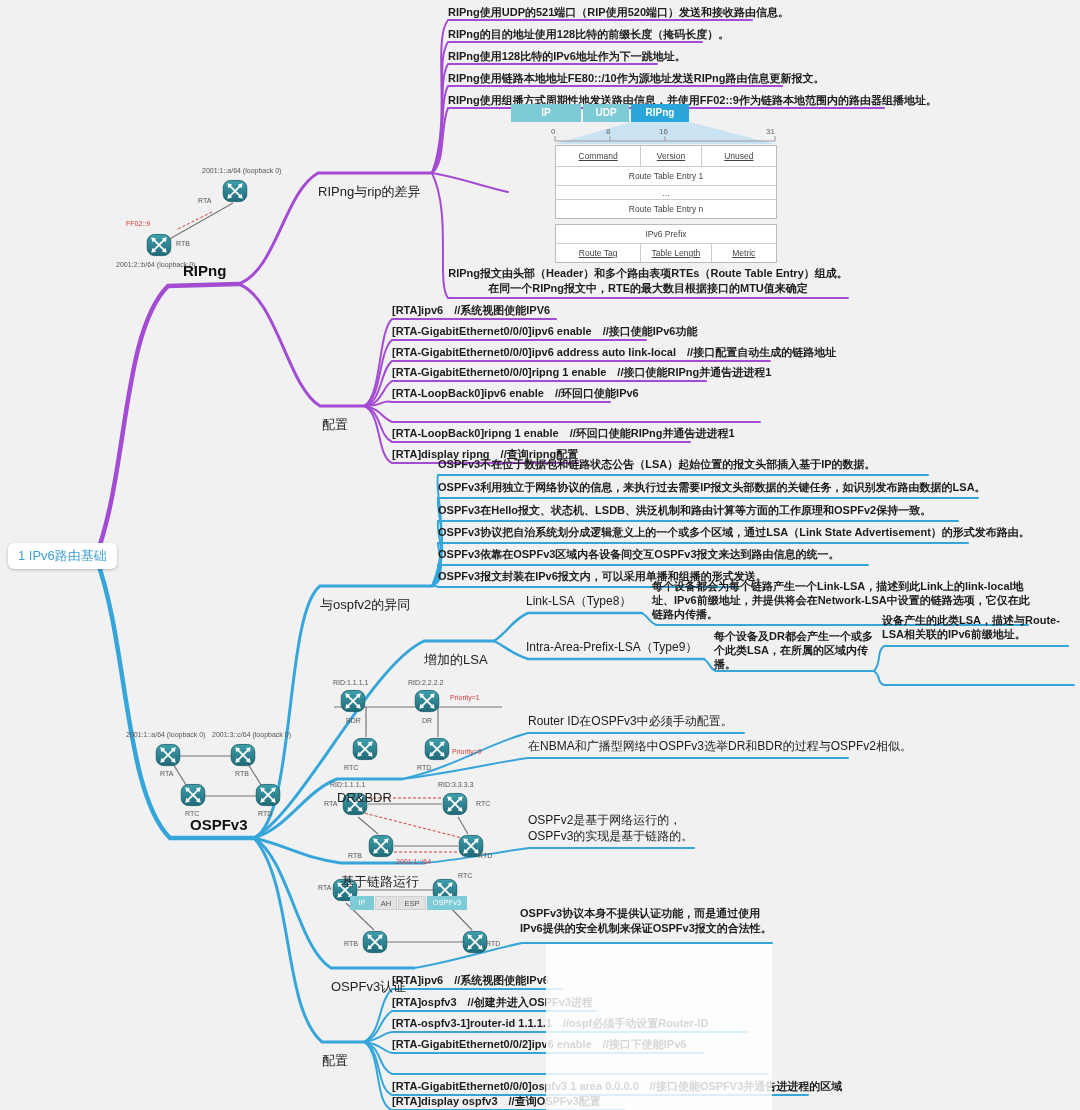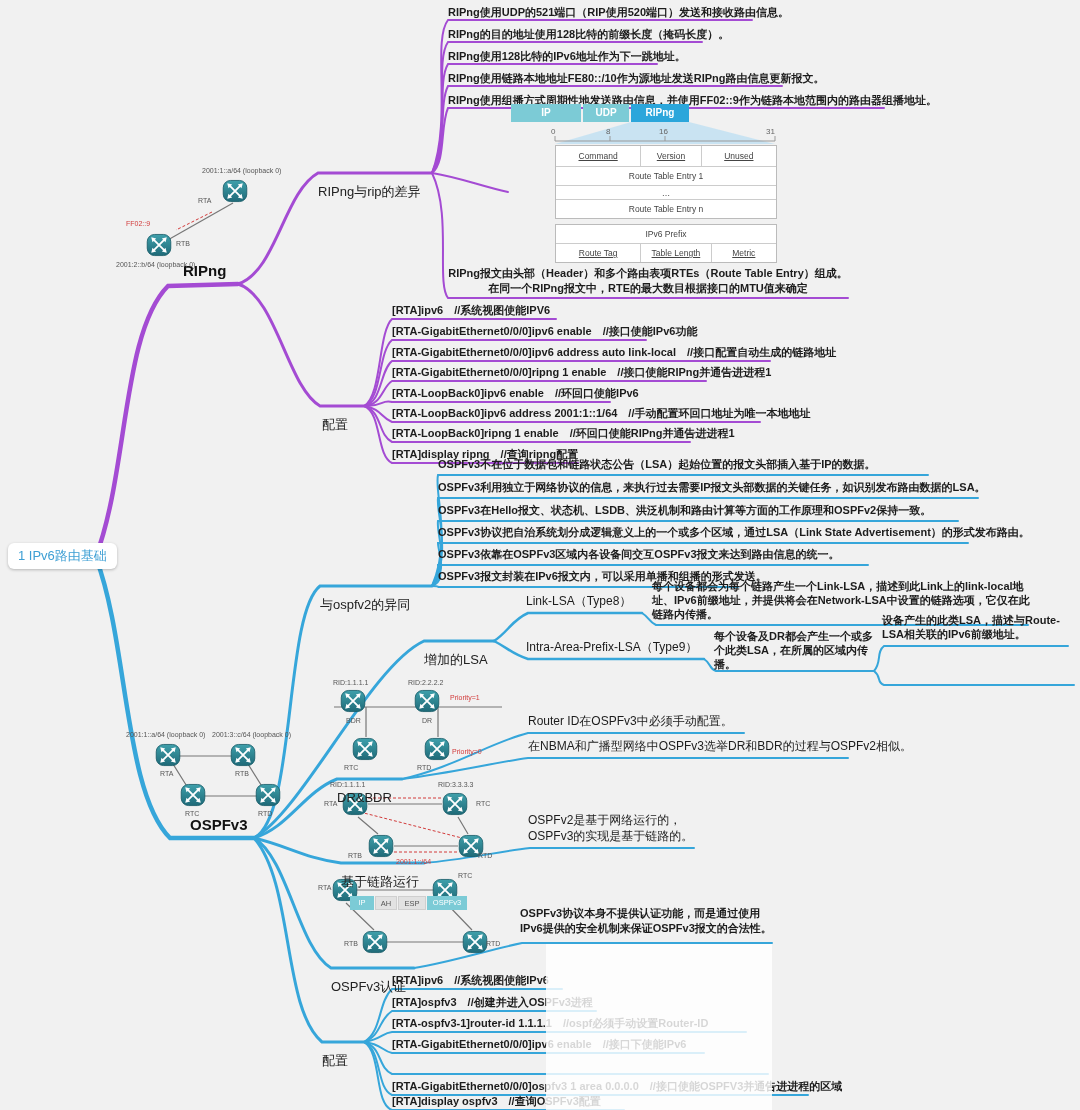--- a/index.html
+++ b/index.html
@@ -134,21 +134,20 @@
   <div class="t" style="left:448px;top:72px">RIPng使用链路本地地址FE80::/10作为源地址发送RIPng路由信息更新报文。</div>
   <div class="t" style="left:448px;top:94px">RIPng使用组播方式周期性地发送路由信息，并使用FF02::9作为链路本地范围内的路由器组播地址。</div>
   <div class="t wrap ctr" style="left:448px;top:266px;width:400px;line-height:15px">RIPng报文由头部（Header）和多个路由表项RTEs（Route Table Entry）组成。在同一个RIPng报文中，RTE的最大数目根据接口的MTU值来确定</div>
 
   <div class="lab" style="left:322px;top:386px">配置</div>
   <div class="t" style="left:392px;top:304px">[RTA]ipv6　//系统视图使能IPV6</div>
   <div class="t" style="left:392px;top:325px">[RTA-GigabitEthernet0/0/0]ipv6 enable　//接口使能IPv6功能</div>
   <div class="t" style="left:392px;top:346px">[RTA-GigabitEthernet0/0/0]ipv6 address auto link-local　//接口配置自动生成的链路地址</div>
   <div class="t" style="left:392px;top:366px">[RTA-GigabitEthernet0/0/0]ripng 1 enable　//接口使能RIPng并通告进进程1</div>
   <div class="t" style="left:392px;top:387px">[RTA-LoopBack0]ipv6 enable　//环回口使能IPv6</div>
-  <div class="t" style="left:392px;top:407px">[RTA-LoopBack0]ipv6 address 2001:1::1/64　//手动配置环回口地址为唯一本地地址</div>
   <div class="t" style="left:392px;top:427px">[RTA-LoopBack0]ripng 1 enable　//环回口使能RIPng并通告进进程1</div>
   <div class="t" style="left:392px;top:448px">[RTA]display ripng　//查询ripng配置</div>
 
   <div class="pl cyan" style="left:511px;top:104px;width:70px">IP</div>
   <div class="pl cyan" style="left:583px;top:104px;width:46px">UDP</div>
   <div class="pl blue" style="left:631px;top:104px;width:58px">RIPng</div>
   <div class="ruler-num" style="left:551px;top:127px">0</div>
   <div class="ruler-num" style="left:606px;top:127px">8</div>
   <div class="ruler-num" style="left:659px;top:127px">16</div>
   <div class="ruler-num" style="left:766px;top:127px">31</div>
@@ -292,19 +291,19 @@
     <div class="ab abc" style="width:24px">IP</div>
     <div class="ab abg" style="width:22px">AH</div>
     <div class="ab abg" style="width:28px">ESP</div>
     <div class="ab abc" style="width:40px">OSPFv3</div>
   </div>
 
   <div class="lab" style="left:322px;top:1022px">配置</div>
   <div class="t" style="left:392px;top:974px">[RTA]ipv6　//系统视图使能IPv6</div>
   <div class="t" style="left:392px;top:996px">[RTA]ospfv3　//创建并进入OSPFv3进程</div>
   <div class="t" style="left:392px;top:1017px">[RTA-ospfv3-1]router-id 1.1.1.1　//ospf必须手动设置Router-ID</div>
-  <div class="t" style="left:392px;top:1038px">[RTA-GigabitEthernet0/0/0]ipv6 enable　//接口下使能IPv6</div>
+  <div class="t" style="left:392px;top:1038px">[RTA-GigabitEthernet0/0/2]ipv6 enable　//接口下使能IPv6</div>
   <div class="t" style="left:392px;top:1080px">[RTA-GigabitEthernet0/0/0]ospfv3 1 area 0.0.0.0　//接口使能OSPFV3并通告进进程的区域</div>
   <div class="t" style="left:392px;top:1095px">[RTA]display ospfv3　//查询OSPFv3配置</div>
 
   <div class="overlay"></div>
 
 </div>
 
 </body></html>

